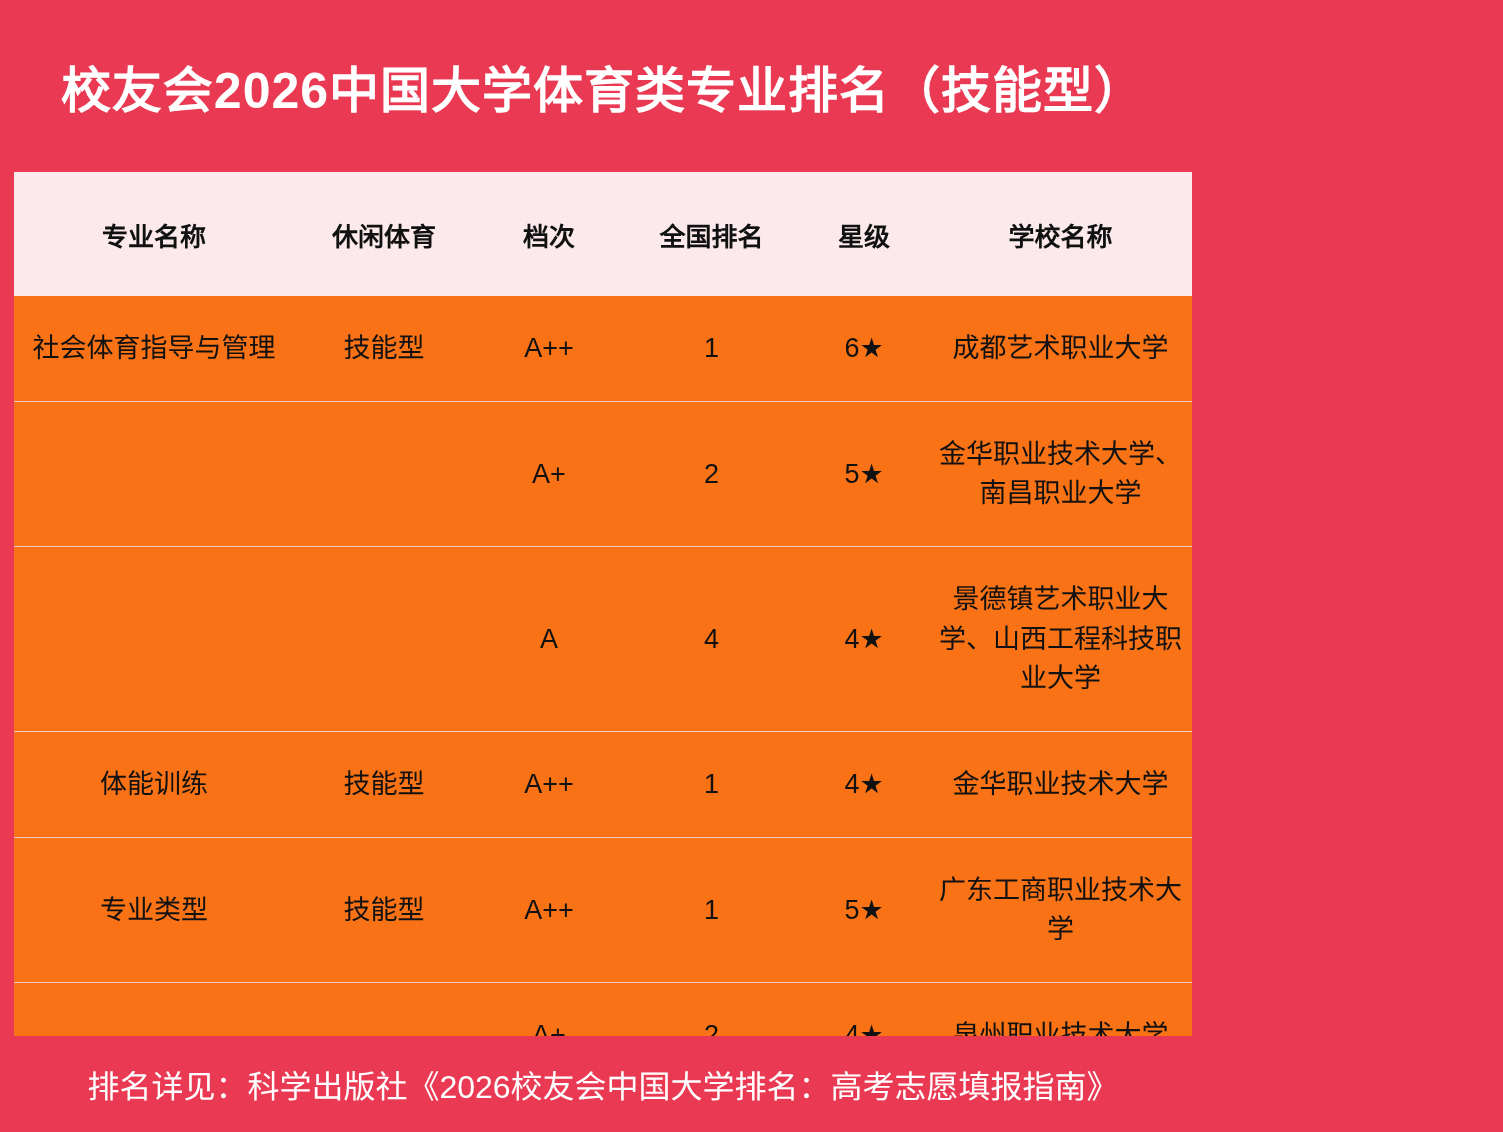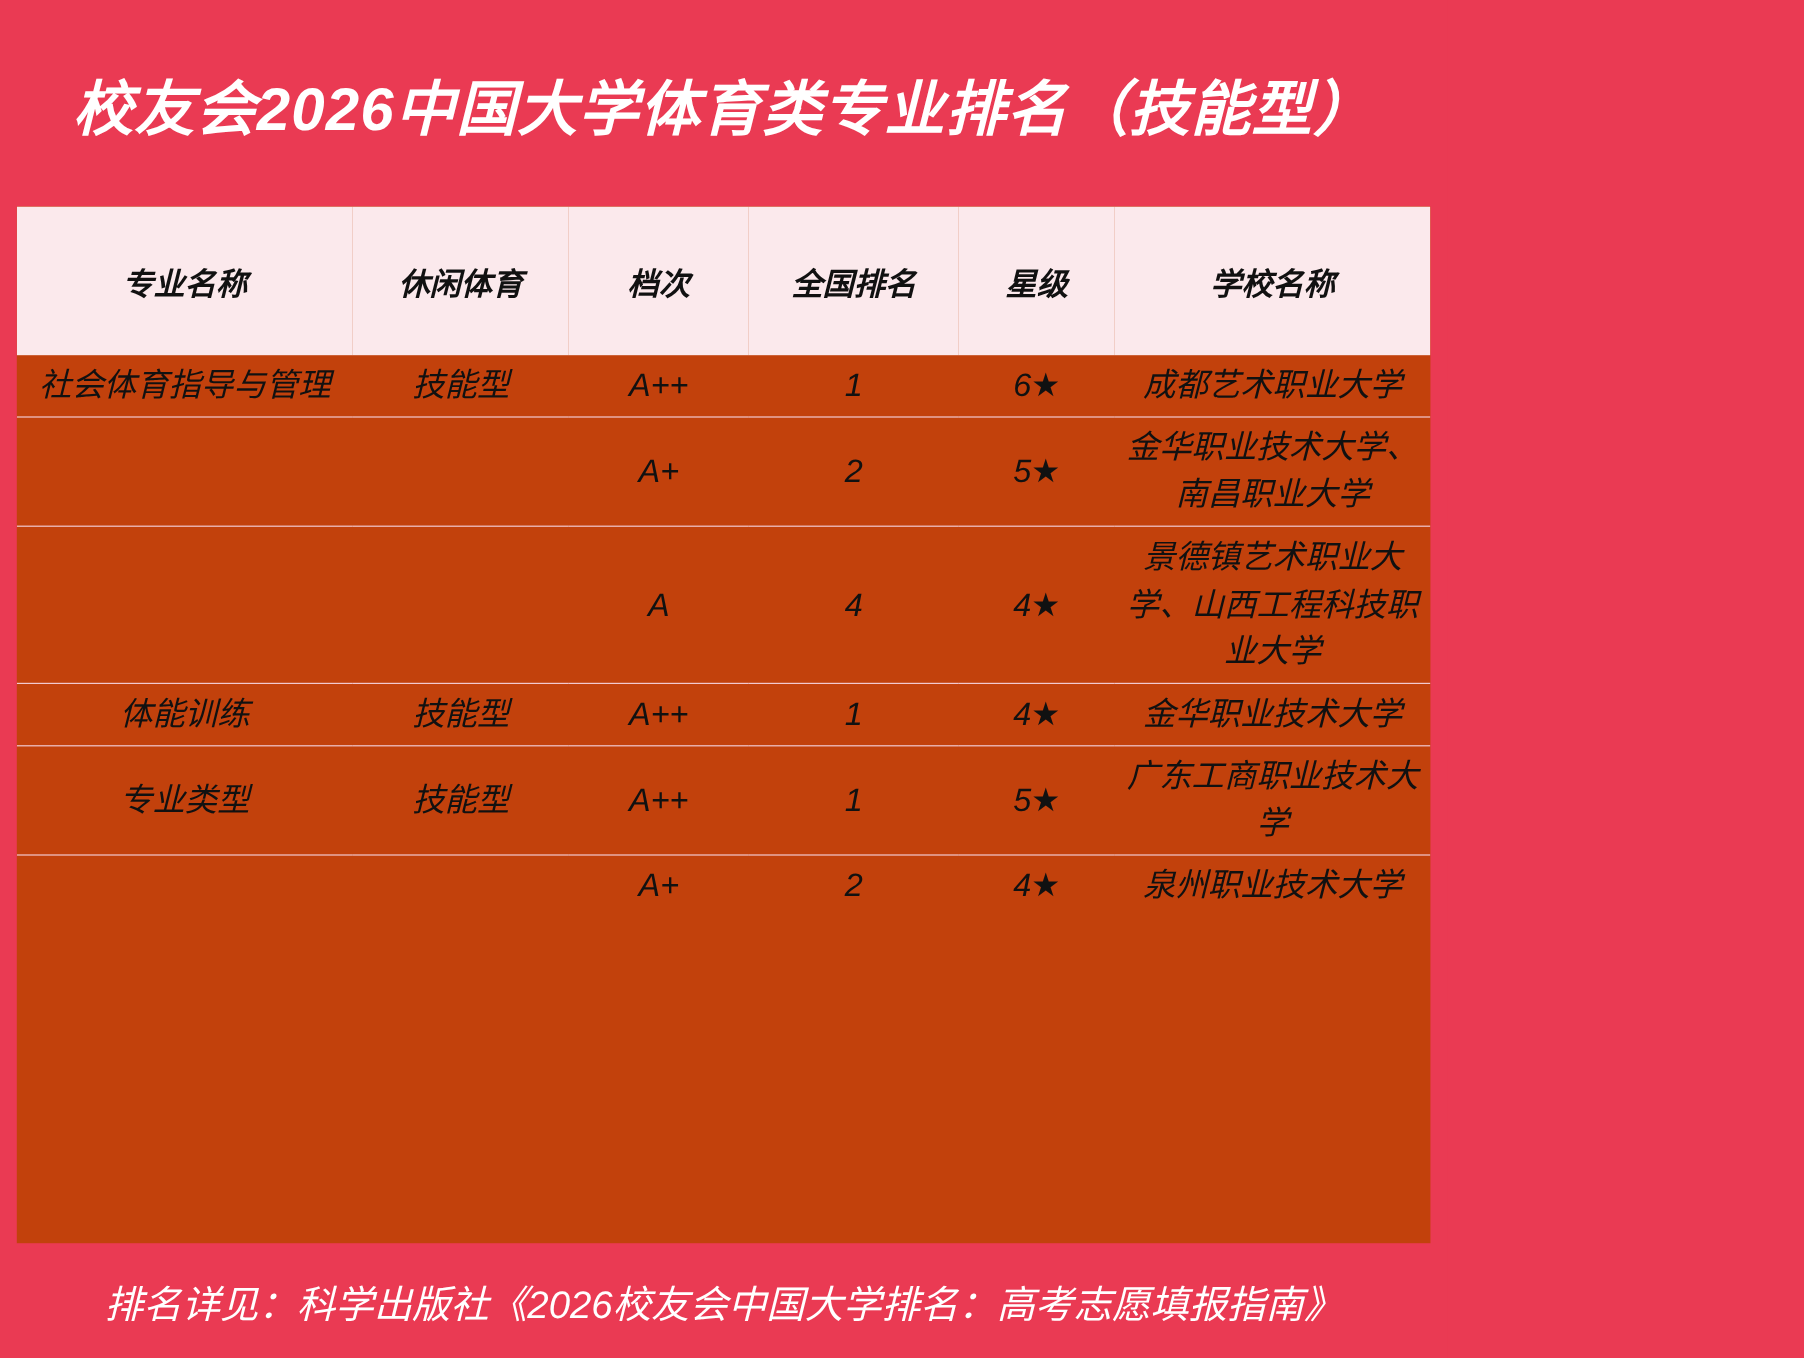--- a/index.html
+++ b/index.html
@@ -13,39 +13,38 @@
     font-family: "Liberation Sans", "DejaVu Sans", sans-serif;
     overflow: hidden;
   }
   .poster {
     width: 1206px;
     height: 1132px;
     background: #ea3a53;
     box-sizing: border-box;
     display: flex;
     flex-direction: column;
-    font-style: italic;
   }
   .title-bar {
     height: 172px;
     display: flex;
     align-items: center;
     justify-content: center;
     flex: 0 0 auto;
   }
   .title-text {
     color: #ffffff;
     font-size: 50px;
     font-weight: bold;
     letter-spacing: 1px;
     white-space: nowrap;
   }
   .table-wrap {
     margin: 0 14px;
-    background: #c2410c;
+    background: #f97316;
     flex: 1 1 auto;
     overflow: hidden;
   }
   table.rank-table {
     width: 100%;
     border-collapse: collapse;
     table-layout: fixed;
   }
   table.rank-table thead tr {
     background: #fbe9ec;
@@ -63,21 +62,21 @@
     border-bottom: 1px solid #f2c9d1;
   }
   table.rank-table tbody tr:last-child {
     border-bottom: none;
   }
   table.rank-table tbody td {
     font-size: 27px;
     color: #111111;
     text-align: center;
     vertical-align: middle;
-    padding: 6px 6px;
+    padding: 33px 6px;
     line-height: 1.45;
   }
   td.col-school, th.col-school {
     text-align: center;
     padding-left: 10px;
   }
   th.col-school {
     text-align: right;
     padding-left: 0;
   }

